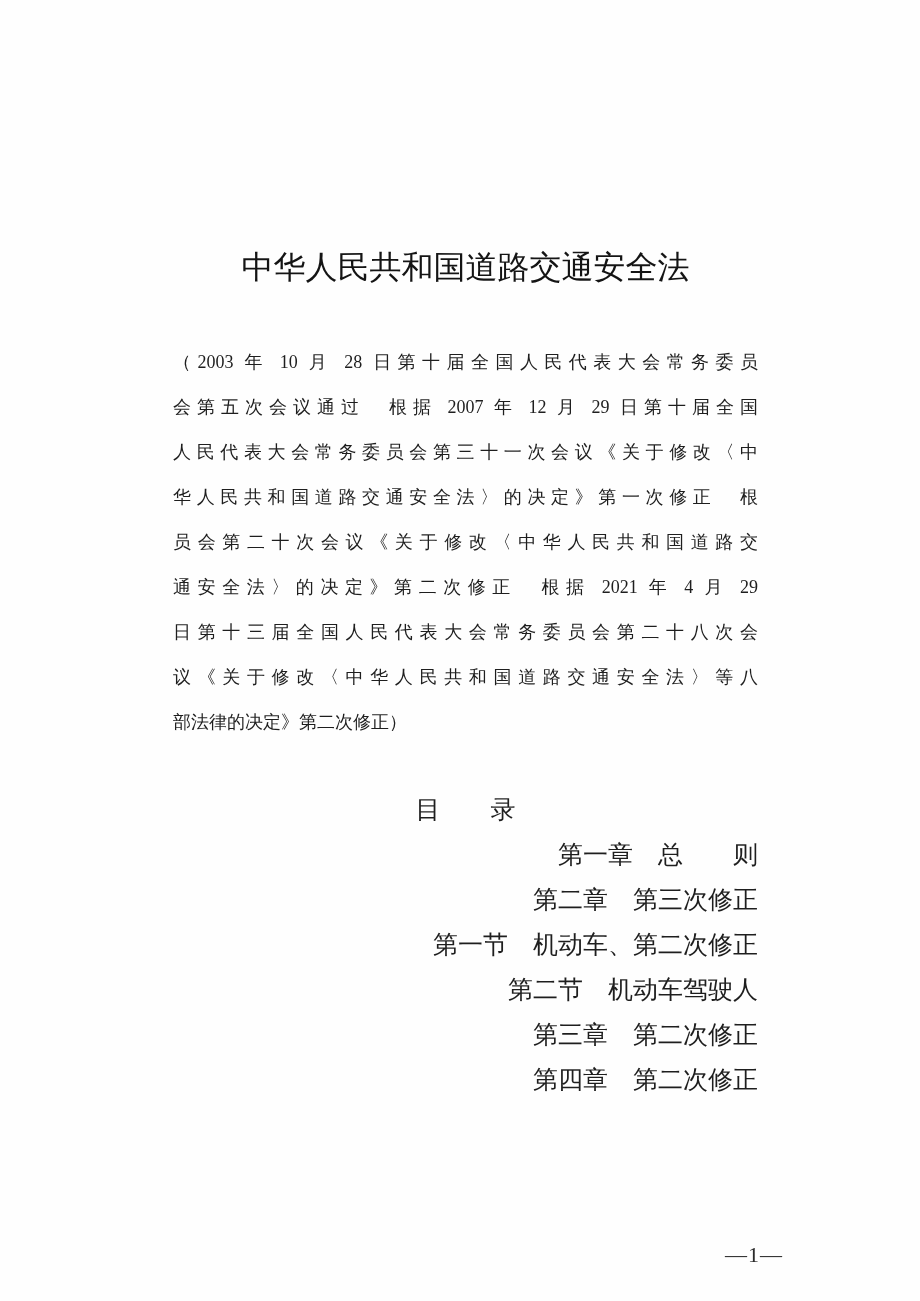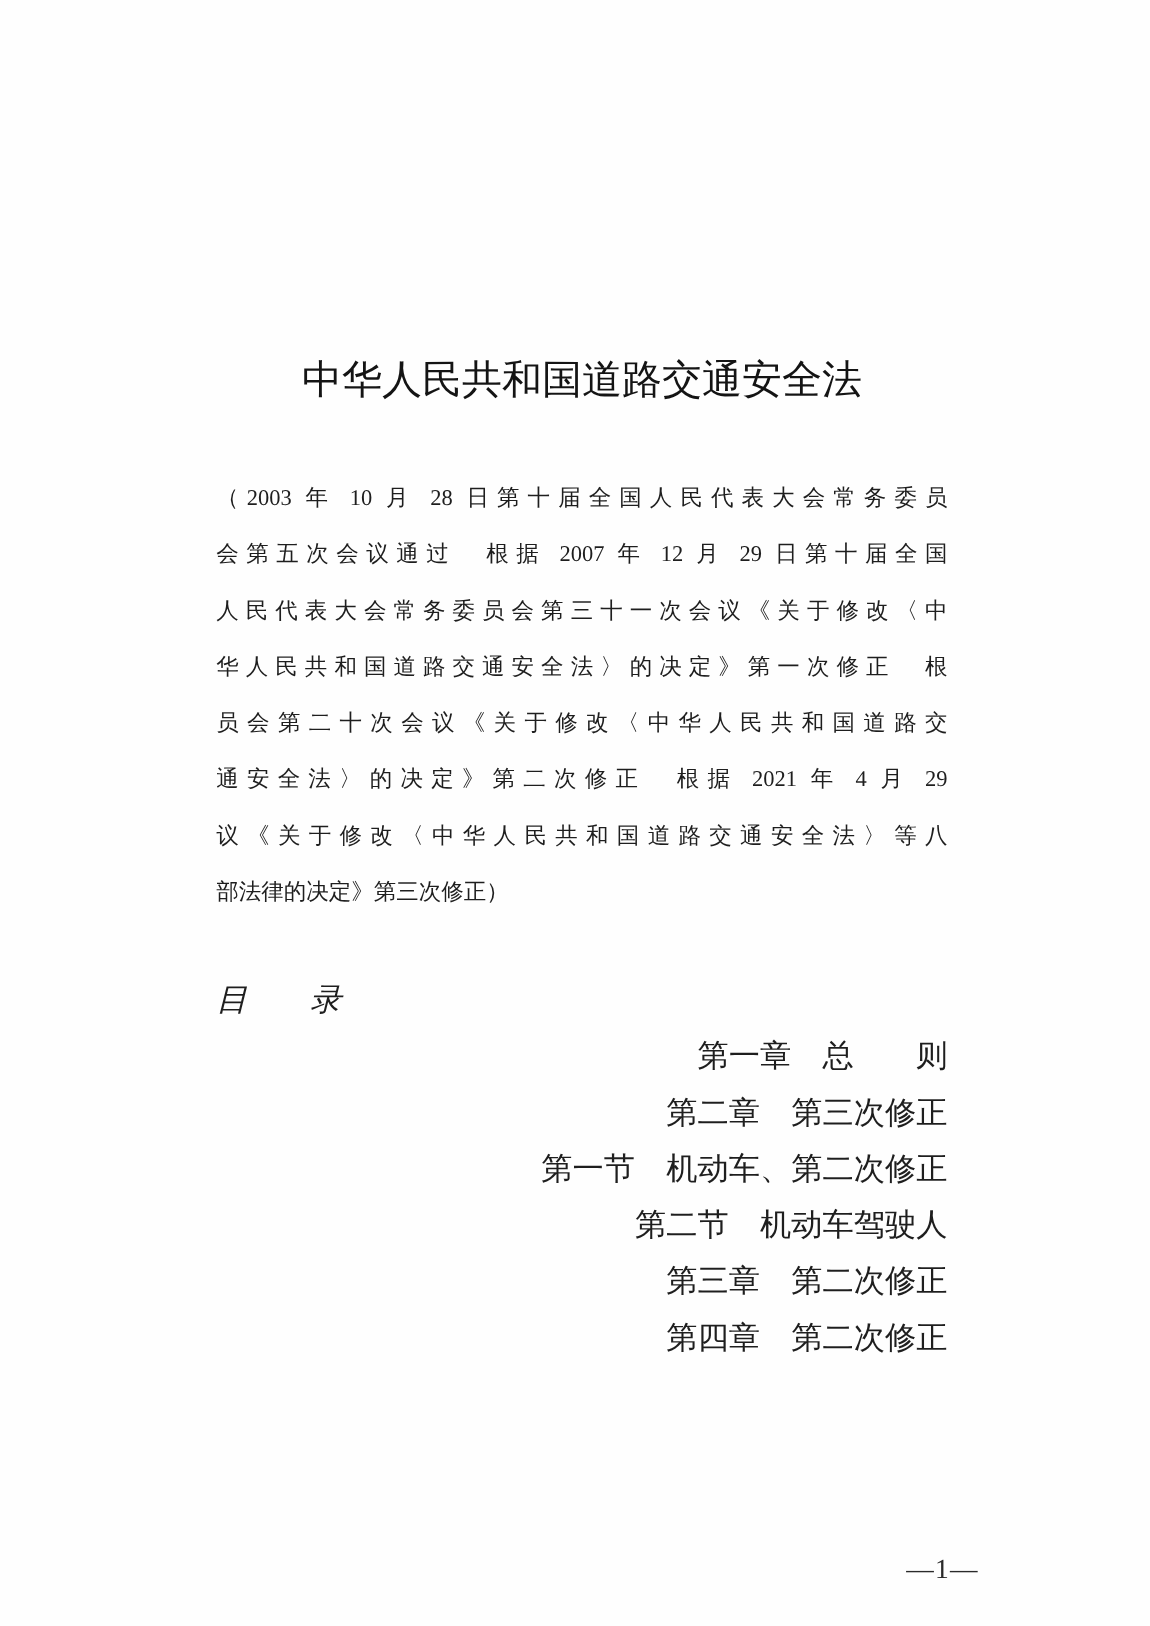--- a/index.html
+++ b/index.html
@@ -11,21 +11,20 @@
     background: #fefefe;
     font-family: "Liberation Serif", "DejaVu Serif", serif;
     color: #1e1e1e;
     overflow: hidden;
   }
   .content {
     position: absolute;
     left: 173px;
     top: 0;
     width: 585px;
-    margin-top: 36px;
   }
   .doc-title {
     margin-top: 247px;
     line-height: 40px;
     font-size: 32px;
     font-weight: 500;
     text-align: center;
     white-space: nowrap;
     color: #141414;
   }
@@ -44,23 +43,22 @@
     text-align: left;
     text-align-last: left;
   }
   .toc {
     margin-top: 42px;
     font-size: 25px;
   }
   .toc-heading {
     height: 45px;
     line-height: 45px;
-    text-align: left;
+    text-align: center;
     font-weight: 500;
-    font-style: italic;
   }
   .toc-entries { margin-top: 0; }
   .toc-entry {
     height: 45px;
     line-height: 45px;
     text-align: right;
   }
   .toc-entry.section { padding-left: 52px; }
   .page-number {
     position: absolute;
@@ -80,22 +78,23 @@
     <div class="doc-title">中华人民共和国道路交通安全法</div>
 
     <div class="preamble">
 
     <div class="bline">（2003 年 10 月 28 日第十届全国人民代表大会常务委员</div>
         <div class="bline">会第五次会议通过　根据 2007 年 12 月 29 日第十届全国</div>
         <div class="bline">人民代表大会常务委员会第三十一次会议《关于修改〈中</div>
         <div class="bline">华人民共和国道路交通安全法〉的决定》第一次修正　根</div>
         <div class="bline">员会第二十次会议《关于修改〈中华人民共和国道路交</div>
         <div class="bline">通安全法〉的决定》第二次修正　根据 2021 年 4 月 29</div>
+        <div class="bline">日第十三届全国人民代表大会常务委员会第二十八次会</div>
         <div class="bline">议《关于修改〈中华人民共和国道路交通安全法〉等八</div>
-        <div class="bline last">部法律的决定》第三次修正）</div>
+        <div class="bline last">部法律的决定》第二次修正）</div>
       </div>
 
     <div class="toc">
       <div class="toc-heading">目　　录</div>
       <div class="toc-entries">
 
       <div class="toc-entry chapter">第一章　总　　则</div>
           <div class="toc-entry chapter">第二章　第三次修正</div>
           <div class="toc-entry section">第一节　机动车、第二次修正</div>
           <div class="toc-entry section">第二节　机动车驾驶人</div>

